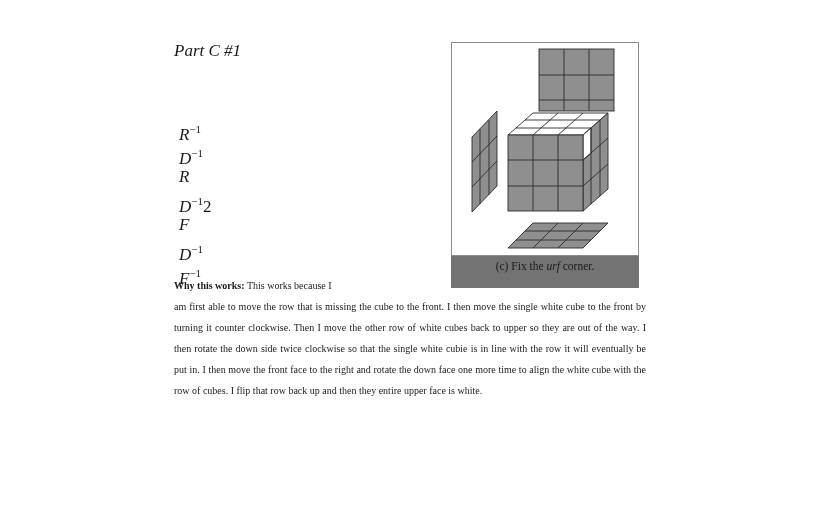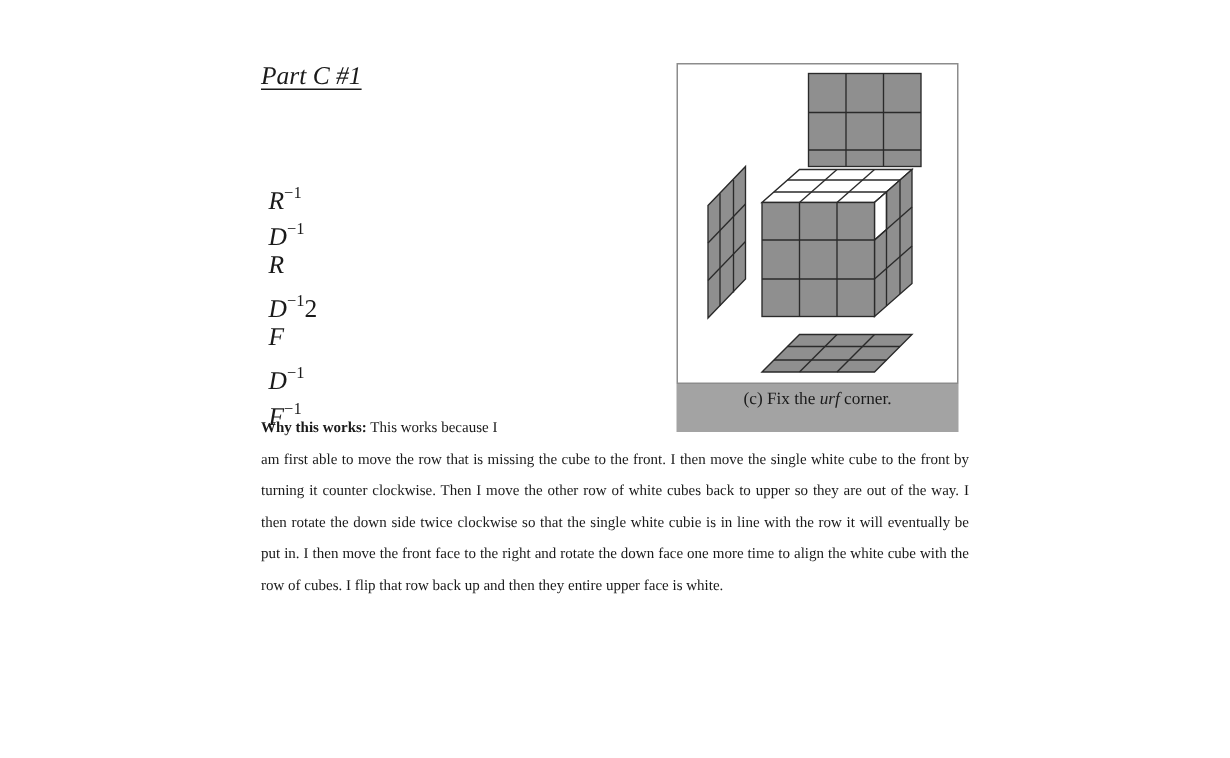--- a/index.html
+++ b/index.html
@@ -1,23 +1,23 @@
 <!DOCTYPE html>
 <html><head>
 <meta charset="utf-8">
 <style>
   html,body{margin:0;padding:0;background:#ffffff;}
   body{width:820px;height:505px;position:relative;overflow:hidden;font-family:"Liberation Serif","DejaVu Serif",serif;color:#1a1a1a;}
-  .title{position:absolute;left:174px;top:41px;font-size:17px;font-style:italic;text-decoration:underline;text-decoration-thickness:1px;text-underline-offset:3px;}
+  .title{position:absolute;left:174px;top:41px;font-size:17px;font-style:italic;text-decoration-thickness:1px;text-underline-offset:3px;}
   .moves{position:absolute;left:179px;top:84px;font-size:17px;font-style:italic;margin-top:33px;}
   .move{height:24px;line-height:24px;white-space:nowrap;}
   .move sup{font-style:normal;font-size:11px;vertical-align:7px;}
   .move .suffix{font-style:normal;}
   .figure{position:absolute;left:451px;top:42px;width:186px;height:212px;border:1px solid #8c8c8c;background:#fff;}
-  .caption-box{position:absolute;left:451px;top:256px;width:188px;height:32px;background:#a3a3a3;}
+  .caption-box{position:absolute;left:451px;top:256px;width:188px;height:32px;background:#737373;}
   .caption{position:absolute;left:0;width:188px;top:4px;text-align:center;font-size:11.5px;}
   .caption i{font-style:italic;}
   .para{position:absolute;left:174px;top:276px;width:472px;font-size:10px;line-height:20.9px;text-align:justify;}
   .para .first{display:block;width:290px;text-align:left;}
   .para b{font-weight:bold;}
 </style>
 </head>
 <body>
 
 <div class="title">Part C #1</div>

